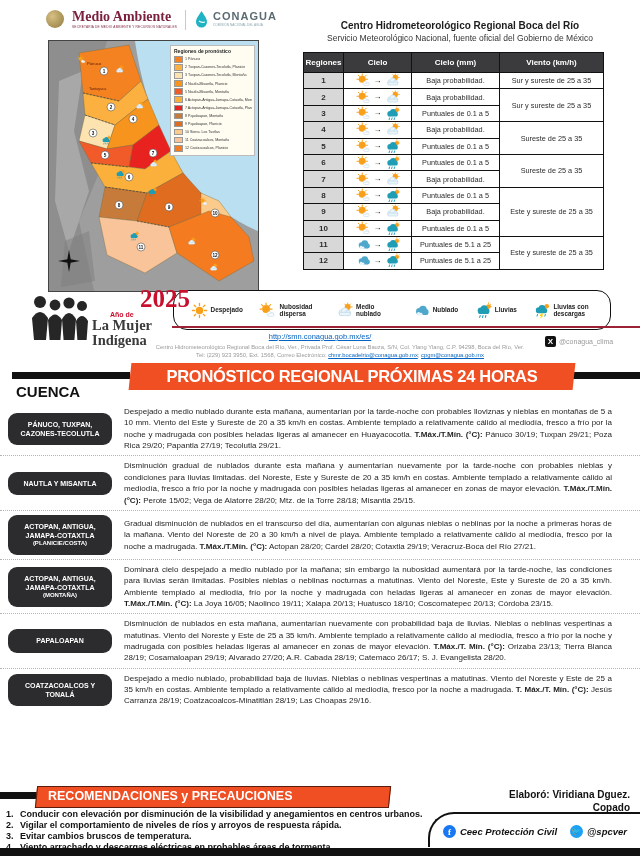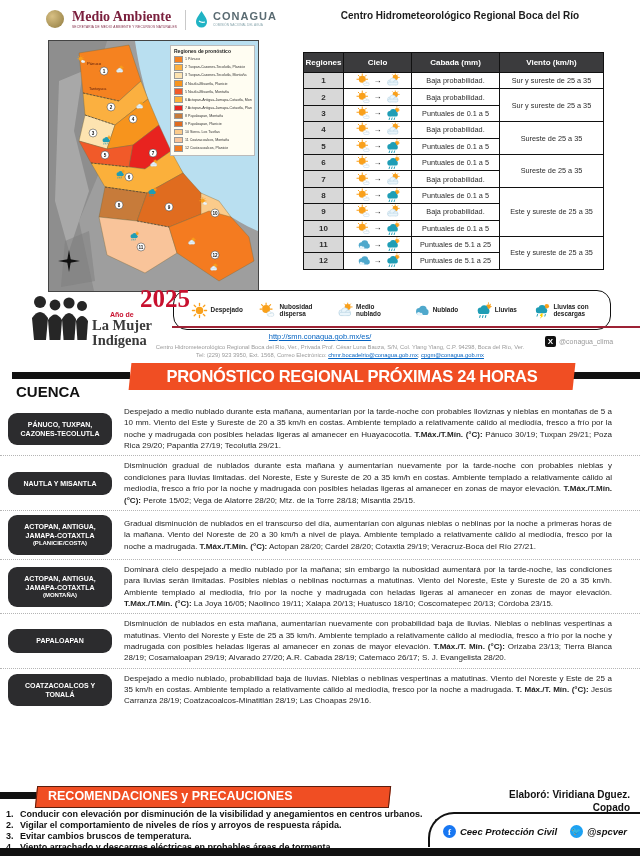--- a/index.html
+++ b/index.html
@@ -10,21 +10,21 @@
   .logos{position:absolute;left:46px;top:4px;display:flex;align-items:flex-start;gap:8px;}
   .ma-seal{width:18px;height:18px;border-radius:50%;background:radial-gradient(circle at 35% 35%,#d8c084,#8f7a3e);}
   .ma-txt{display:flex;flex-direction:column;}
   .ma-name{font-family:"Liberation Serif",serif;font-weight:bold;font-size:14px;color:#7a1f3d;line-height:1;}
   .ma-sub{font-size:3.2px;color:#7a1f3d;letter-spacing:.2px;margin-top:1px;}
   .logo-div{width:1px;height:20px;background:#c9c9c9;}
   .cna{display:flex;align-items:center;gap:4px;}
   .cna-txt{display:flex;flex-direction:column;}
   .cna-name{font-weight:bold;font-size:11px;color:#5a6b72;letter-spacing:1px;line-height:1;}
   .cna-sub{font-size:3.2px;color:#8aa7ae;margin-top:1px;}
-  .hdr-titles{position:absolute;right:10px;top:4px;width:340px;text-align:center;}
+  .hdr-titles{position:absolute;right:10px;top:14px;width:340px;text-align:center;}
   .hdr-t1{font-size:10px;font-weight:bold;color:#1d1d1d;}
   .hdr-t2{font-size:8.5px;color:#333;margin-top:2px;}
   
   .map{position:absolute;left:48px;top:40px;width:209px;height:250px;border:1px solid #444;background:#9e9e9e;}
   .map svg{position:absolute;left:0;top:0;}
   .map-legend{position:absolute;right:3px;top:4px;width:78px;background:#fffdf2;border:1px solid #bbb;padding:2px 2px 3px 3px;}
   .map-legend .mlt{font-size:5px;font-weight:bold;color:#222;margin-bottom:2px;}
   .mlr{display:flex;align-items:center;gap:2px;margin-top:1.6px;}
   .mlsw{width:7px;height:4.5px;flex:0 0 7px;border:.3px solid #999;}
   .mll{font-size:3.6px;color:#333;white-space:nowrap;overflow:hidden;}
@@ -207,20 +207,21 @@
           <path d="M5,11 q2.5,2 6,1" stroke="#fff" stroke-width="1.2" fill="none"></path>
         </svg>
         <div class="cna-txt">
           <div class="cna-name">CONAGUA</div>
           <div class="cna-sub">COMISIÓN NACIONAL DEL AGUA</div>
         </div>
       </div>
     </div>
     <div class="hdr-titles">
       <div class="hdr-t1">Centro Hidrometeorológico Regional Boca del Río</div>
+      <div class="hdr-t2">Servicio Meteorológico Nacional, fuente oficial del Gobierno de México</div>
     </div>
   </div>
 
   <div class="map">
     <svg width="209" height="250" viewBox="0 0 209 250">
       <rect width="209" height="250" fill="#9e9e9e"></rect>
       <path fill="#8a8a8a" opacity=".8" d="M0,0 L58,0 L40,60 L55,120 L30,180 L45,250 L0,250 Z"></path>
       <path fill="#b3b3b3" opacity=".7" d="M10,40 L34,30 L25,90 L40,150 L20,210 L6,160 Z"></path>
       <path fill="#7e7e7e" opacity=".5" d="M16,200 L40,190 L46,240 L12,246 Z"></path>
       <path fill="#b9dff0" d="M86,0 L209,0 L209,190 C185,180 165,165 148,148 C128,128 108,90 98,55 C92,35 88,15 86,0 Z"></path>
@@ -366,21 +367,21 @@
     <colgroup>
         <col style="width:40px">
         <col style="width:68px">
         <col style="width:88px">
         <col style="width:104px">
       </colgroup>
     <tbody>
         <tr>
       <th>Regiones</th>
       <th>Cielo</th>
-      <th>Cabada (mm)</th>
+      <th>Cielo (mm)</th>
       <th>Viento (km/h)</th>
     </tr>
     <tr>
       <td class="rg">1</td>
       <td>
             <div class="cielo">
               <svg class="wx">
                 <use href="#sym-suncloud"></use>
               </svg>
               <span class="arrow">→</span>

